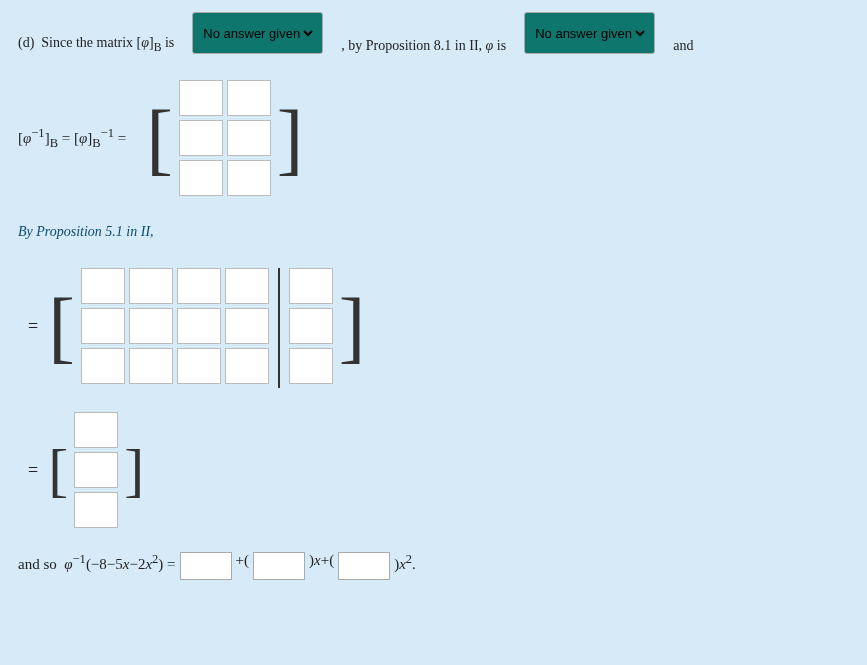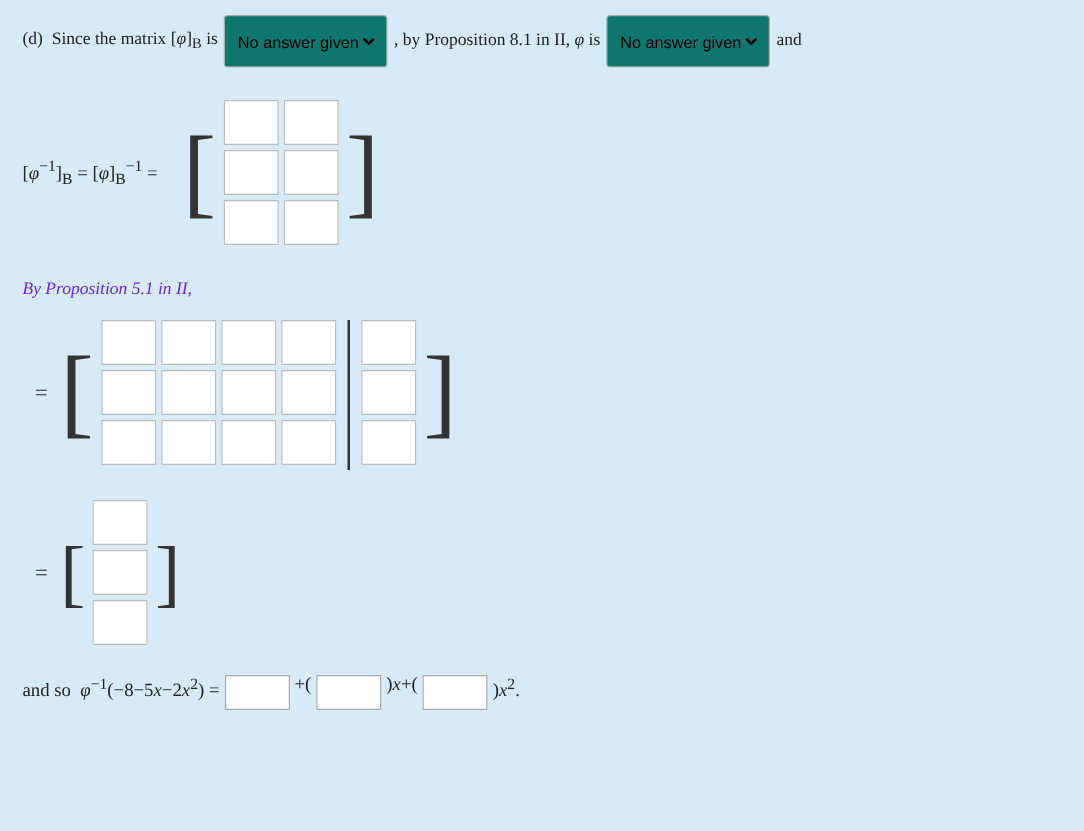--- a/index.html
+++ b/index.html
@@ -8,23 +8,23 @@
       font-family: 'Times New Roman', Times, serif;
       font-size: 15px;
       width: 867px;
       min-height: 665px;
       padding: 12px 18px;
       color: #222;
     }
 
     .top-line {
       display: flex;
-      align-items: center;
+      align-items: flex-end;
       flex-wrap: wrap;
-      gap: 5px;
+      gap: 18px;
       margin-bottom: 22px;
       font-size: 14px;
     }
 
     .select-box {
       display: inline-flex;
       align-items: center;
       border: 1px solid #aaa;
       border-radius: 3px;
       background: #0f766e;
@@ -96,23 +96,23 @@
     }
 
     .matrix-cell {
       background: #fff;
       border: 1px solid #bbb;
       width: 44px;
       height: 36px;
     }
 
     .prop-text {
-      color: #6d28d9;
+      color: #0c4a6e;
       font-size: 14px;
-      margin-bottom: 12px;
+      margin-bottom: 24px;
       font-style: italic;
     }
 
     .equation-line {
       font-size: 15px;
       margin-bottom: 12px;
     }
 
     .bottom-line {
       display: flex;

